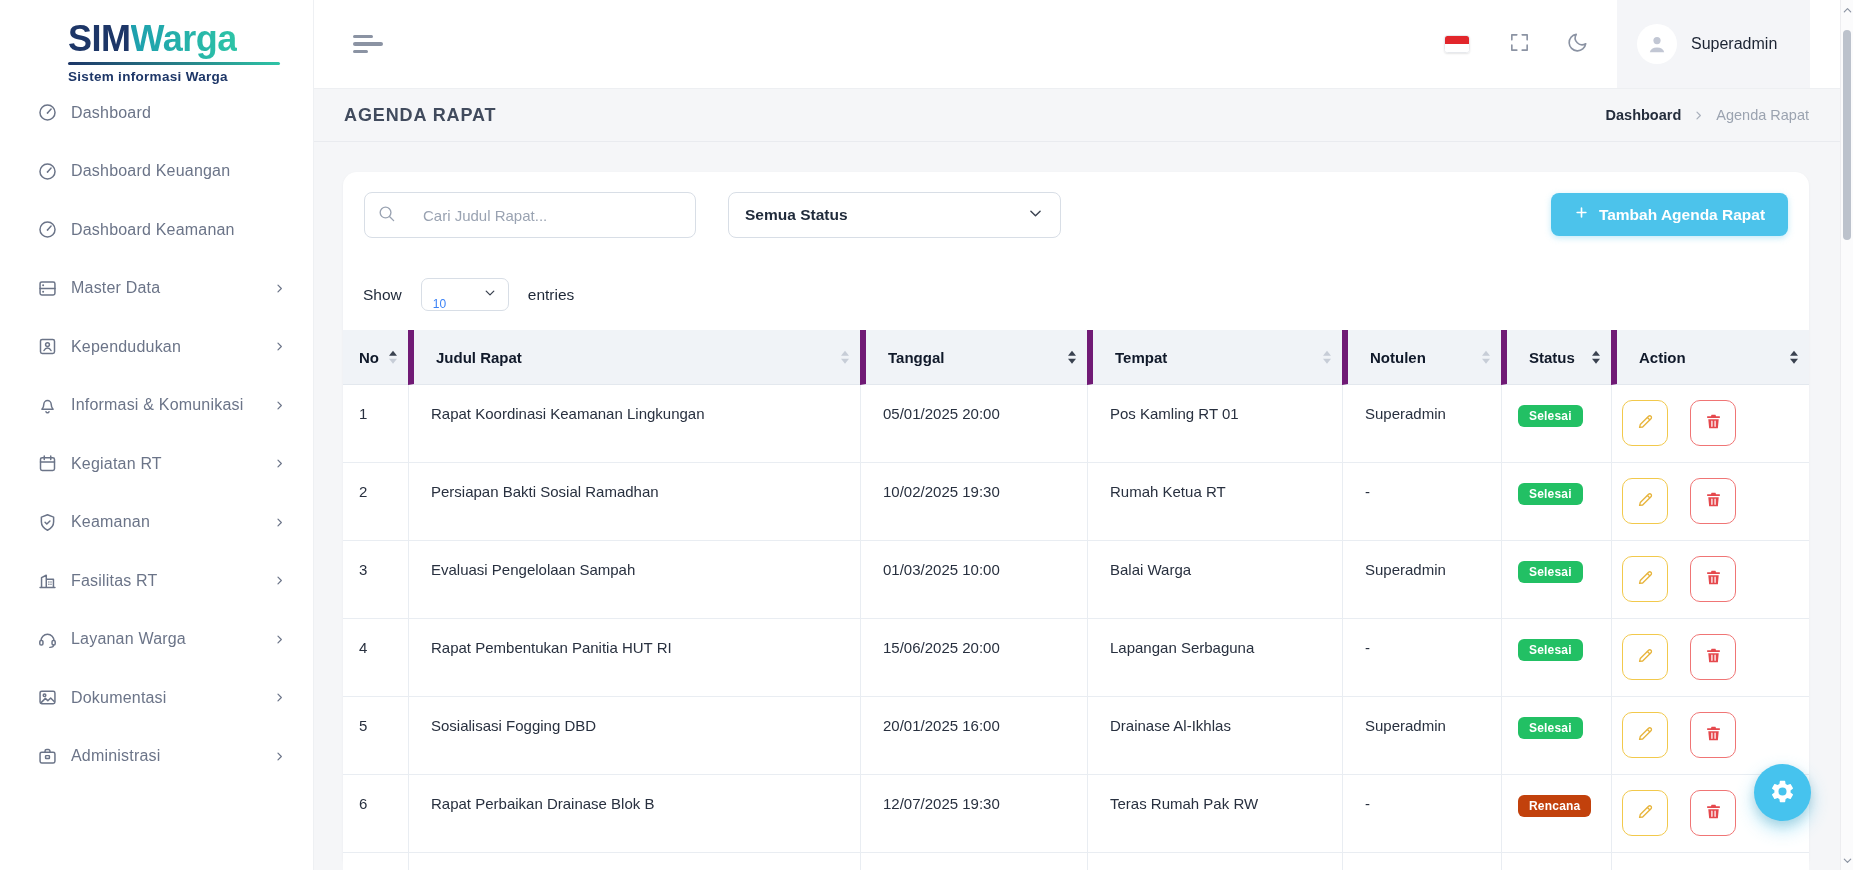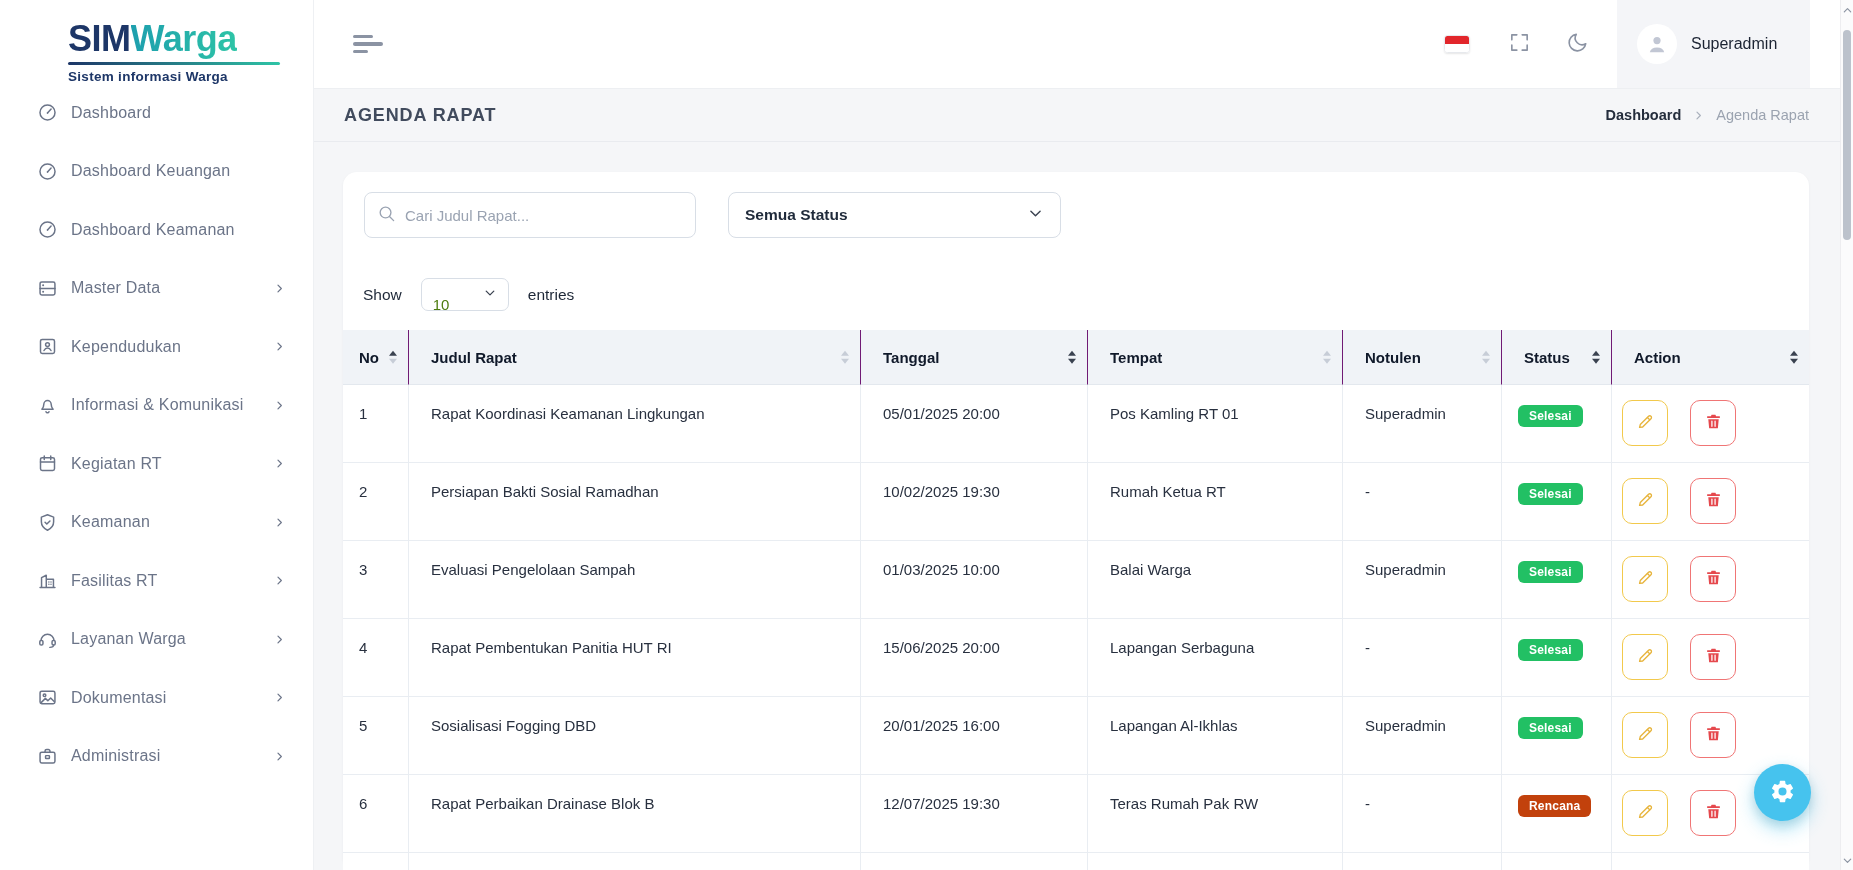--- a/index.html
+++ b/index.html
@@ -77,21 +77,21 @@
 
   
   .card {
     position: absolute; left: 343px; top: 172px; width: 1466px; height: 698px;
     background: #ffffff; border-radius: 14px; box-shadow: 0 1px 3px rgba(20,30,60,0.05);
     z-index: 2;
   }
   .search-box {
     position: absolute; left: 21px; top: 20px; width: 332px; height: 46px;
     border: 1px solid #d8dee6; border-radius: 8px; background: #fff;
-    display: flex; align-items: center; padding: 0 12px; gap: 9px; color: #9aa3b2;
+    display: flex; align-items: center; padding: 0 12px; gap: 27px; color: #9aa3b2;
   }
   .search-box svg { width: 19px; height: 19px; flex: none; }
   .search-box input {
     border: none; outline: none; flex: 1; font-size: 15px; color: #28303f;
     font-family: "Liberation Sans", sans-serif; background: transparent;
   }
   .search-box input::placeholder { color: #9aa3b2; }
   .select-status {
     position: absolute; left: 385px; top: 20px; width: 333px; height: 46px;
     border: 1px solid #d8dee6; border-radius: 8px; background: #fff;
@@ -108,31 +108,31 @@
     cursor: pointer; box-shadow: 0 2px 6px rgba(76,195,235,0.35);
   }
   .add-btn svg { width: 15px; height: 15px; stroke-width: 2.6; }
   .show-row { position: absolute; left: 20px; top: 106px; display: flex; align-items: center; gap: 19px; }
   .show-label, .entries-label { font-size: 15.5px; color: #1d2737; }
   .entries-select {
     width: 88px; height: 33px; border: 1px solid #d8dee6; border-radius: 7px;
     display: flex; align-items: center; justify-content: space-between;
     padding: 0 11px; cursor: pointer; background: #fff;
   }
-  .entries-select .ent-val { font-size: 15px; color: #4d7c0f; margin-top: 19px; }
+  .entries-select .ent-val { font-size: 12px; color: #3b82f6; margin-top: 19px; }
   .entries-select svg { width: 14px; height: 14px; color: #3a4250; stroke-width: 2.2; }
 
   
   table.agenda { position: absolute; left: 0; top: 158px; width: 1466px; border-collapse: separate; border-spacing: 0; table-layout: fixed; }
   .agenda th {
     background: #f0f3f7; height: 55px; font-size: 15px; font-weight: 700; color: #10192a;
     text-align: left; padding: 0 26px 0 22px; position: relative; white-space: nowrap;
     border-bottom: 1px solid #e3e8ee; cursor: pointer;
   }
-  .agenda th + th { border-left: 1px solid #701a75; }
+  .agenda th + th { border-left: 6px solid #701a75; }
   .agenda th:first-child { padding-left: 16px; }
   .agenda td {
     height: 78px; vertical-align: top; padding: 20px 14px 0 22px;
     font-size: 15px; color: #28303f; border-bottom: 1px solid #e9edf2;
     background: #fff; white-space: nowrap; overflow: hidden;
   }
   .agenda td + td { border-left: 1px solid #e9edf2; }
   .agenda td:first-child { padding-left: 16px; }
   .agenda tr.stub td { border-bottom: none; height: 60px; }
   .sort { position: absolute; right: 11px; top: 50%; transform: translateY(-50%); display: flex; flex-direction: column; gap: 2.5px; }
@@ -404,20 +404,26 @@
           <path d="M15.8 15.8 21 21"></path>
         </svg></span>
     <input type="text" placeholder="Cari Judul Rapat..." style="">
   </div>
   <div class="select-status">
     <span class="sel-label">Semua Status</span>
     <span><svg class="st" viewBox="0 0 24 24">
           <path d="M5.5 8.8 12 15.2l6.5-6.4"></path>
         </svg></span>
   </div>
+  <button class="add-btn">
+    <span><svg class="st" viewBox="0 0 24 24">
+          <path d="M12 5v14M5 12h14"></path>
+        </svg></span>
+    <span>Tambah Agenda Rapat</span>
+  </button>
   <div class="show-row">
     <span class="show-label">Show</span>
     <div class="entries-select">
       <span class="ent-val">10</span>
       <span><svg class="st" viewBox="0 0 24 24">
             <path d="M5.5 8.8 12 15.2l6.5-6.4"></path>
           </svg></span>
     </div>
     <span class="entries-label">entries</span>
   </div>
@@ -542,21 +548,21 @@
                   <path d="M9.6 3.4h4.8l.9 1.9H20v2.2H4V5.3h4.7z"></path>
                   <path d="M5.4 9h13.2l-1.1 11.6H6.5z"></path>
                   <path d="M10 11.6v6.4M14 11.6v6.4" stroke="#ffffff" stroke-width="1.6" stroke-linecap="round"></path>
                 </svg></span>
             </span></td>
         </tr>
         <tr>
           <td>5</td>
           <td>Sosialisasi Fogging DBD</td>
           <td>20/01/2025 16:00</td>
-          <td>Lapangan Al-Ikhlas</td>
+          <td>Drainase Al-Ikhlas</td>
           <td>Superadmin</td>
           <td class="status-cell"><span class="badge" style="background:#22c064">Selesai</span></td>
           <td class="action-cell"><span class="icon-btn edit-btn">
               <span><svg class="st" viewBox="0 0 24 24">
                   <path d="M4.5 19.5l.9-3.6L15.9 5.4a2.1 2.1 0 0 1 3 3L8.4 18.9l-3.9.6z"></path>
                   <path d="M14.4 6.9l2.9 2.9"></path>
                 </svg></span>
             </span><span class="icon-btn del-btn">
               <span><svg class="fl" viewBox="0 0 24 24">
                   <path d="M9.6 3.4h4.8l.9 1.9H20v2.2H4V5.3h4.7z"></path>

